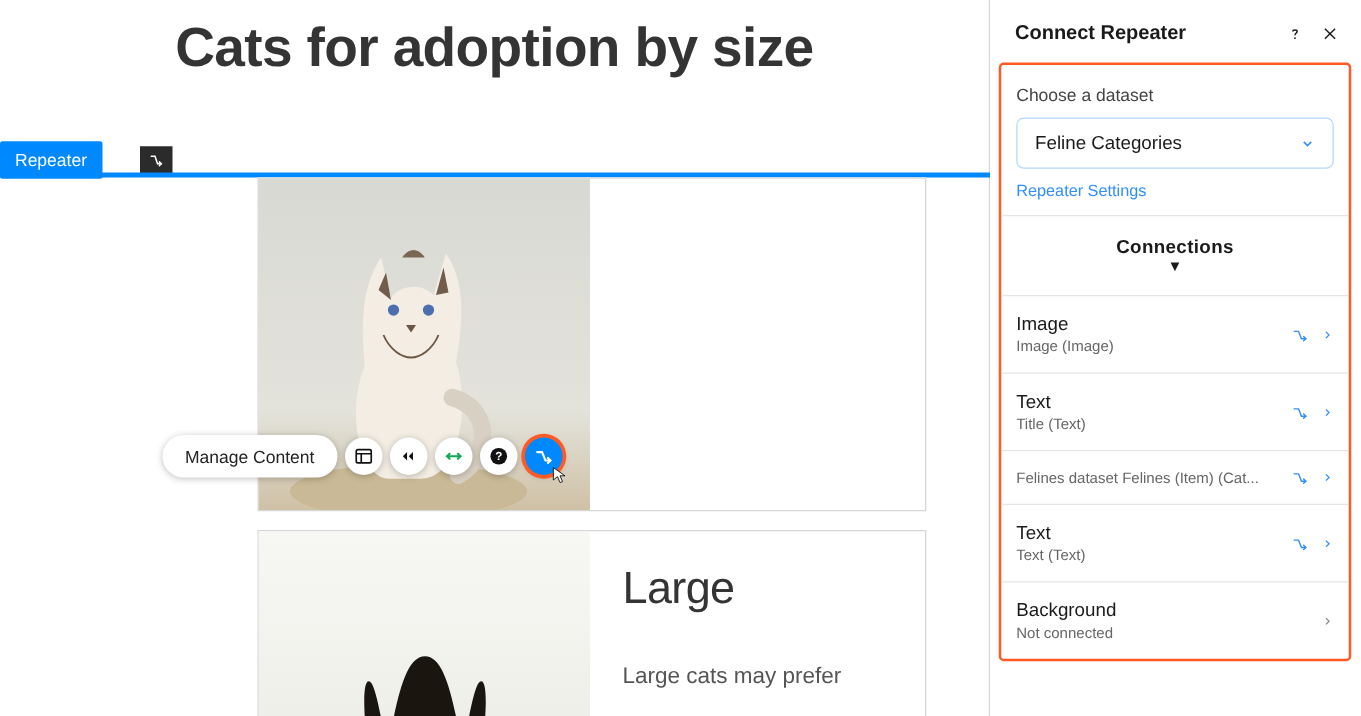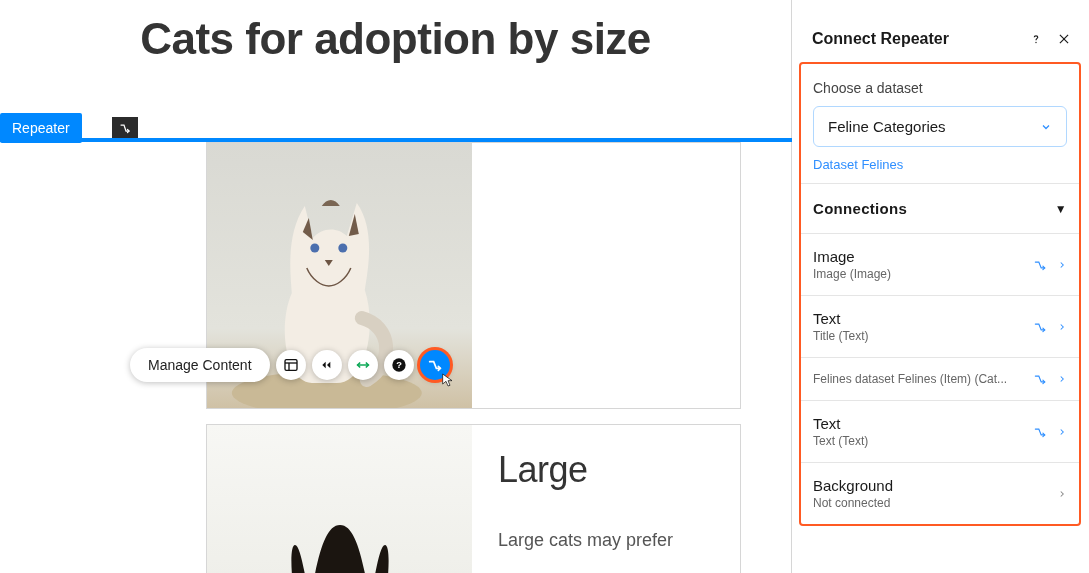--- a/index.html
+++ b/index.html
@@ -72,21 +72,21 @@
   }
   .ft-btn svg { width: 16px; height: 16px; }
   .ft-btn.blue { background: #0088ff; }
   .ft-btn.selected-frame { box-shadow: 0 0 0 3px #ff5a23, 0 1px 6px rgba(0,0,0,0.25); }
   .ft-cursor {
     position: absolute; right: -6px; bottom: -8px; width: 18px; height: 18px;
   }
 
   
   .panel {
-    position: absolute; right: 0; top: 16px; width: 297px; height: 512px; background: #fff;
+    position: absolute; right: 0; top: 4px; width: 297px; height: 512px; background: #fff;
   }
   .panel-header {
     display: flex; align-items: center; padding: 14px 18px 14px 20px;
     font-size: 16px; font-weight: 700; color: #1a1a1a;
   }
   .panel-header .spacer { flex: 1; }
   .panel-header .hicon { margin-left: 14px; cursor: pointer; color: #1a1a1a; }
   .panel-header .hicon svg { width: 14px; height: 14px; display: block; }
 
   .panel-highlight {
@@ -100,21 +100,21 @@
     font-size: 15px; color: #1a1a1a; display: flex; align-items: center;
     cursor: pointer;
   }
   .ds-select .spacer { flex: 1; }
   .ds-select svg { width: 12px; height: 12px; }
   .ds-link { color: #2f8fff; font-size: 13px; margin-top: 10px; cursor: pointer; display: inline-block; }
 
   .connections-head {
     padding: 16px 12px; display: flex; align-items: center;
     font-size: 15px; font-weight: 600; letter-spacing: 0.3px; color: #1a1a1a;
-    border-bottom: 1px solid #e5e5e5; cursor: pointer;
+    border-bottom: 1px solid #e5e5e5; cursor: pointer; flex-direction: column;
   }
   .connections-head .spacer { flex: 1; }
   .connections-head .caret { font-size: 12px; }
 
   .conn-row {
     padding: 14px 12px; display: flex; align-items: center;
     border-bottom: 1px solid #e5e5e5; cursor: pointer;
   }
   .conn-row:last-child { border-bottom: none; gap: 36px; }
   .conn-text { flex: 1; min-width: 0; }
@@ -243,21 +243,21 @@
   <div class="panel-highlight">
     <div class="dataset-section">
       <div class="ds-label">Choose a dataset</div>
       <div class="ds-select">
         <span>Feline Categories</span>
         <span class="spacer"></span>
         <svg viewBox="0 0 24 24" fill="none" stroke="#2f8fff" stroke-width="2.5">
             <polyline points="6 9 12 15 18 9"></polyline>
           </svg>
       </div>
-      <span class="ds-link">Dataset Felines</span>
+      <span class="ds-link">Repeater Settings</span>
     </div>
 
     <div class="connections-head">
       <span>Connections</span>
       <span class="spacer"></span>
       <span class="caret">▼</span>
     </div>
 
     <div class="conn-row">
       <div class="conn-text">

